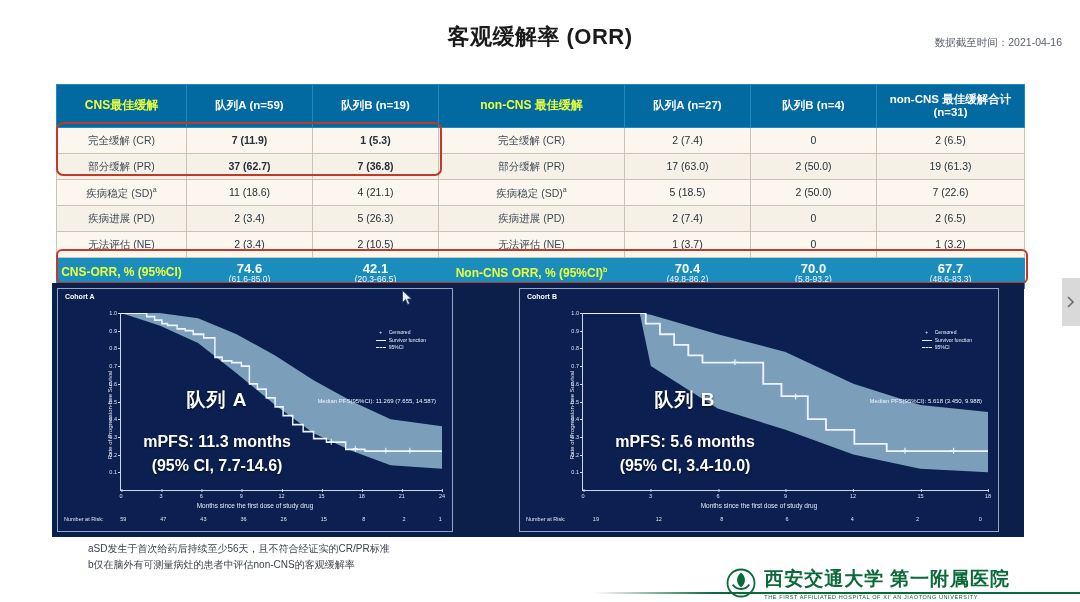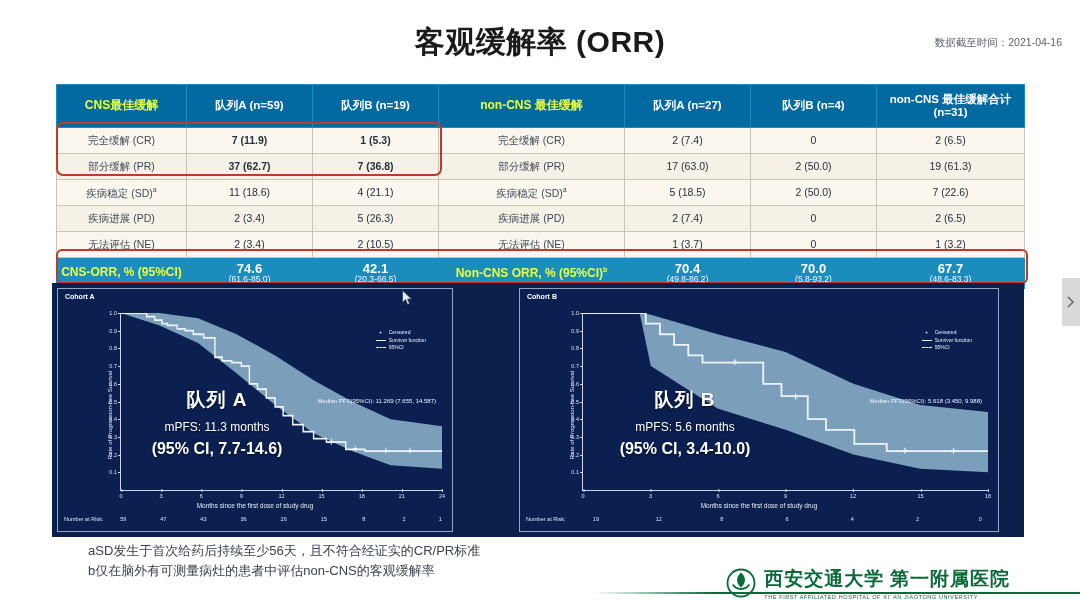--- a/index.html
+++ b/index.html
@@ -7,21 +7,21 @@
     width:1080px;height:602px;overflow:hidden;
     background:#ffffff;
     font-family:"Liberation Sans","DejaVu Sans",sans-serif;
     position:relative;
   }
   .slide{position:absolute;left:0;top:0;width:1080px;height:602px;background:#fff;overflow:hidden;}
 
   
   .title{
     position:absolute;left:0;top:22px;width:1080px;text-align:center;
-    font-size:30px;font-weight:bold;color:#1a1a1a;letter-spacing:.5px;
+    font-size:22px;font-weight:bold;color:#1a1a1a;letter-spacing:.5px;
   }
   .datestamp{
     position:absolute;right:18px;top:36px;font-size:10.5px;color:#5a5f6b;white-space:nowrap;
   }
 
   
   .tbl-wrap{position:absolute;left:56px;top:84px;width:968px;}
   table.orr{border-collapse:collapse;width:968px;table-layout:fixed;}
   table.orr th, table.orr td{
     border:1px solid #c9c4b6;
@@ -72,25 +72,25 @@
   .risk{position:absolute;left:6px;bottom:5px;right:6px;height:10px;font-size:5.5px;color:#dbe5f3;}
   .risk .rlbl{position:absolute;left:0;top:0;}
   .risk .rn{position:absolute;top:0;transform:translateX(-50%);}
   .legend{position:absolute;right:16px;top:16px;font-size:5px;color:#e9f0fa;line-height:1.5;text-align:left;}
   .legend .ln{display:flex;align-items:center;gap:3px;white-space:nowrap;}
   .lswatch{display:inline-block;width:10px;height:0;border-top:1px solid #eaf2ff;}
   .lplus{display:inline-block;width:10px;text-align:center;color:#eaf2ff;font-size:5px;}
   .median{position:absolute;font-size:6px;color:#eef4ff;white-space:nowrap;}
   .bigtxt{position:absolute;color:#ffffff;text-align:center;text-shadow:0 1px 2px rgba(0,0,0,.6);}
   .bigtxt .l1{font-size:19px;font-weight:bold;letter-spacing:1px;}
-  .bigtxt .l2{font-size:12px;font-weight:normal;margin-top:7px;}
+  .bigtxt .l2{font-size:16px;font-weight:bold;margin-top:20px;}
   .bigtxt .l3{font-size:16px;font-weight:bold;margin-top:6px;}
 
   
-  .notes{position:absolute;left:88px;top:541px;font-size:13px;color:#3a4250;line-height:1.55;}
+  .notes{position:absolute;left:88px;top:541px;font-size:10px;color:#3a4250;line-height:1.55;}
 
   
   .footer{position:absolute;left:0;bottom:0;width:1080px;height:34px;}
   .logo-wrap{position:absolute;right:70px;bottom:2px;display:flex;align-items:center;gap:8px;}
   .logo-mark{width:30px;height:30px;}
   .logo-cn{font-family:"Liberation Serif","DejaVu Serif",serif;font-size:19px;font-weight:bold;color:#0b6a3a;letter-spacing:1px;}
   .logo-en{font-size:5.5px;color:#0b6a3a;letter-spacing:.6px;margin-top:2px;}
   .greenline{position:absolute;right:0;bottom:8px;width:1080px;height:2px;background:linear-gradient(90deg,rgba(11,106,58,0) 0%,rgba(11,106,58,0) 55%,#0b6a3a 66%,#0b6a3a 100%);}
 
   

